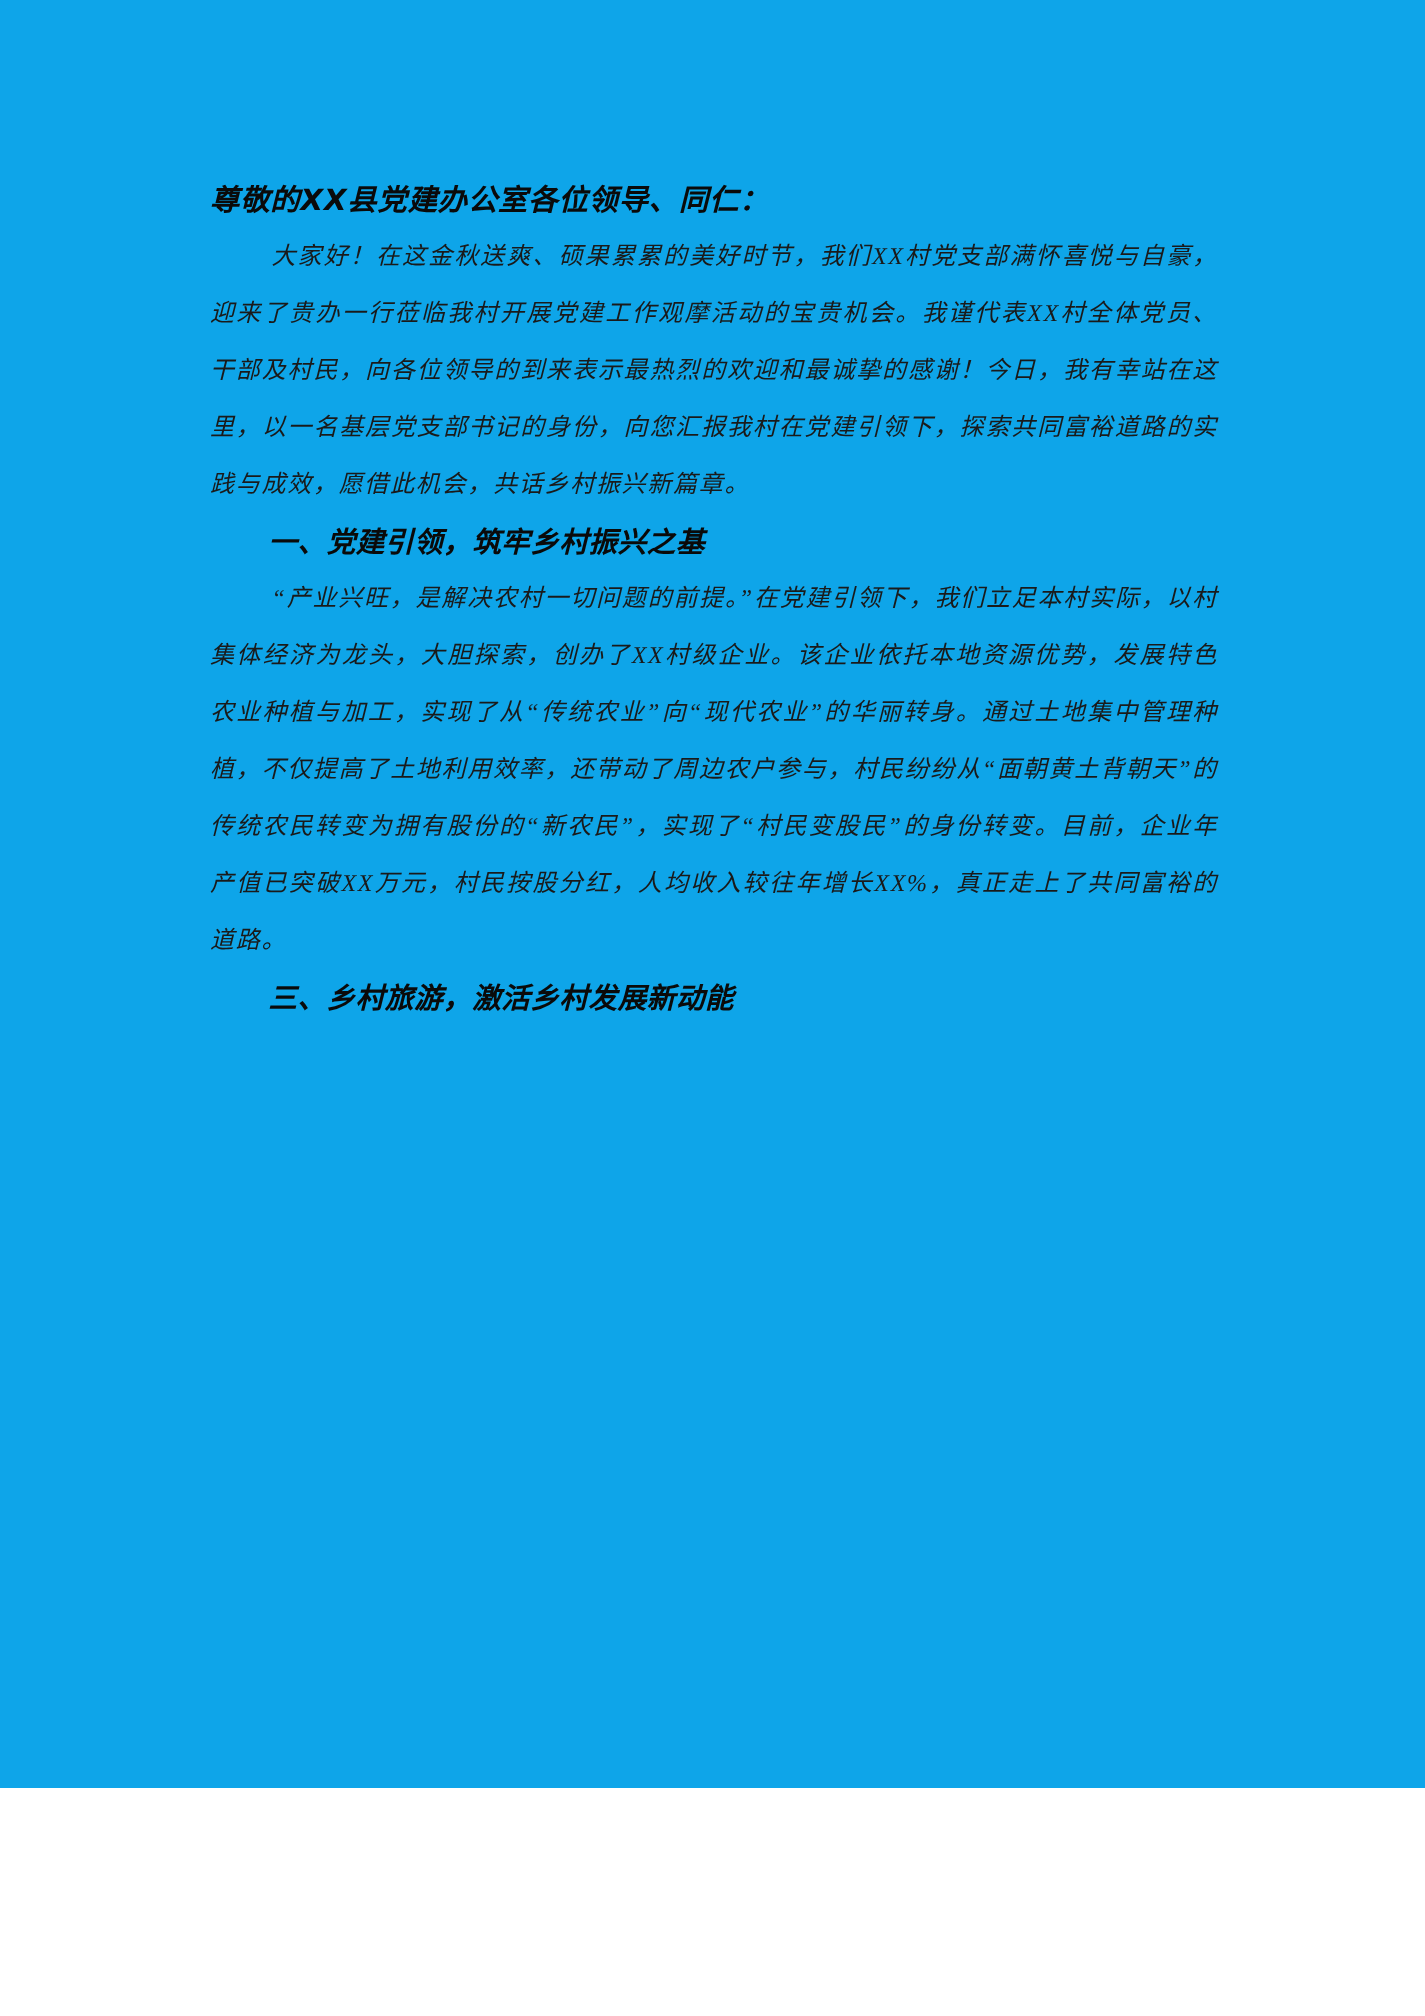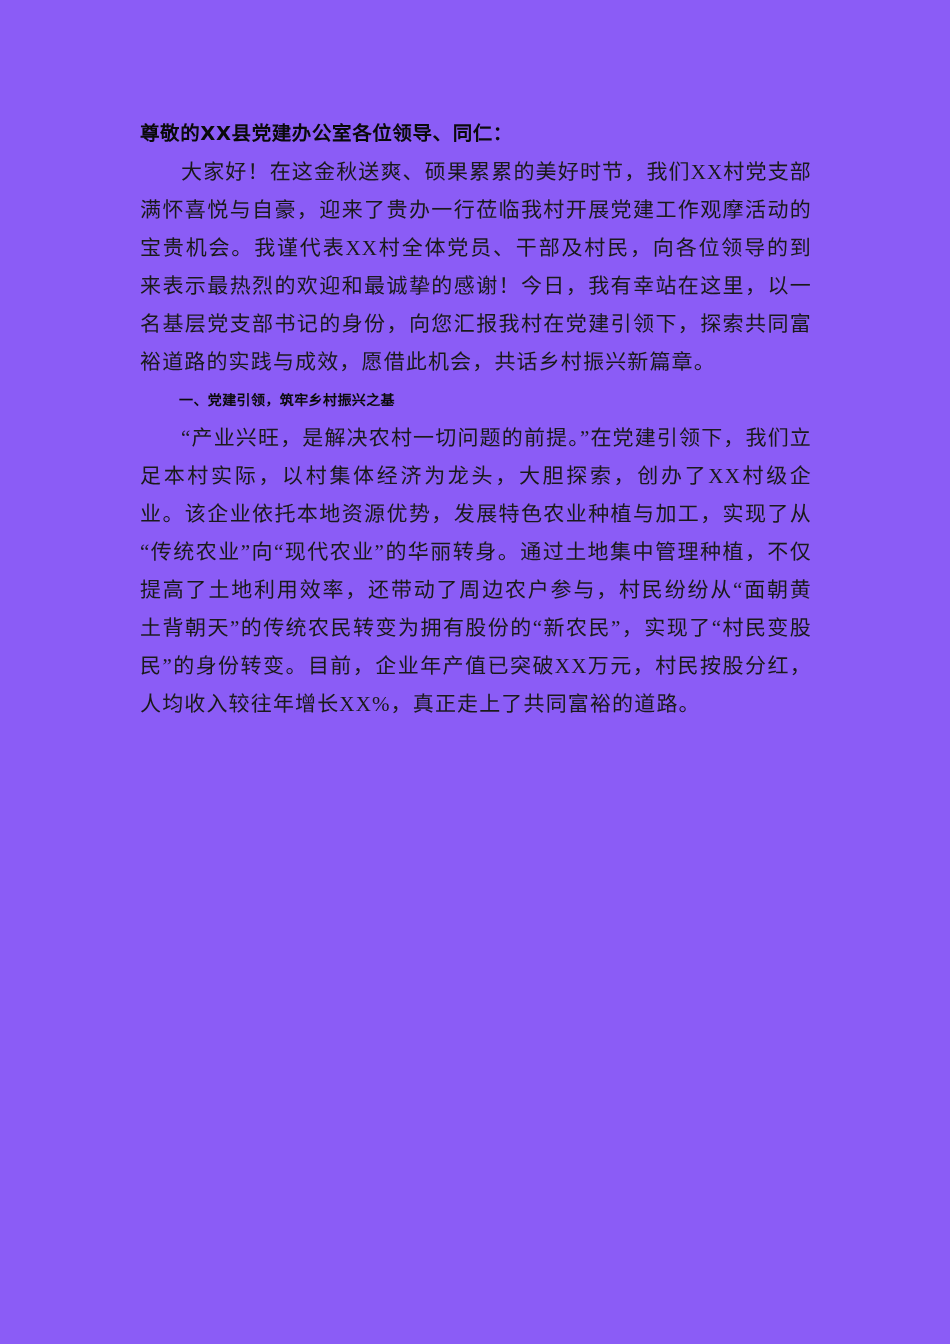--- a/index.html
+++ b/index.html
@@ -8,25 +8,26 @@
     padding: 0;
     background: #ffffff;
   }
   body {
     font-family: "Liberation Serif", "DejaVu Serif", serif;
     color: #000000;
   }
   .page {
     position: relative;
     width: 950px;
-    height: 1344px;
+    height: 1192px;
     margin: 0 auto;
-    background: #8b5cf6;
+    background: #0ea5e9;
     overflow: hidden;
     box-sizing: border-box;
+    font-style: italic;
   }
   .content {
     position: absolute;
     left: 140px;
     top: 115px;
     width: 672px;
   }
   
   .doc-title {
     font-family: "DejaVu Sans", "Liberation Sans", sans-serif;
@@ -35,33 +36,33 @@
     line-height: 38px;
     letter-spacing: 0.6px;
     color: #0a0a0a;
     margin: 0 0 0 0;
     white-space: nowrap;
   }
   
   .section-heading {
     font-family: "DejaVu Sans", "Liberation Sans", sans-serif;
     font-weight: bold;
-    font-size: 14px;
+    font-size: 19px;
     line-height: 38px;
     letter-spacing: 0.4px;
     color: #0a0a0a;
     text-indent: 39px;
     margin: 0;
     white-space: nowrap;
   }
   
   .body-para {
     font-family: "Liberation Serif", "DejaVu Serif", serif;
     font-weight: normal;
-    font-size: 21px;
+    font-size: 16px;
     line-height: 38px;
     letter-spacing: 1.15px;
     color: #1a1a1a;
     text-indent: 41px;
     margin: 0;
     text-align: justify;
     text-justify: inter-character;
     word-break: break-all;
     -webkit-hyphens: none;
     hyphens: none;
@@ -79,16 +80,17 @@
     <p class="doc-title">尊敬的XX县党建办公室各位领导、同仁：</p>
 
     <p class="body-para">大家好！在这金秋送爽、硕果累累的美好时节，我们XX村党支部满怀喜悦与自豪，迎来了贵办一行莅临我村开展党建工作观摩活动的宝贵机会。我谨代表XX村全体党员、干部及村民，向各位领导的到来表示最热烈的欢迎和最诚挚的感谢！今日，我有幸站在这里，以一名基层党支部书记的身份，向您汇报我村在党建引领下，探索共同富裕道路的实践与成效，愿借此机会，共话乡村振兴新篇章。</p>
 
     <p class="section-heading">一、党建引领，筑牢乡村振兴之基</p>
 
 
 
     <p class="body-para">“产业兴旺，是解决农村一切问题的前提。”在党建引领下，我们立足本村实际，以村集体经济为龙头，大胆探索，创办了XX村级企业。该企业依托本地资源优势，发展特色农业种植与加工，实现了从“传统农业”向“现代农业”的华丽转身。通过土地集中管理种植，不仅提高了土地利用效率，还带动了周边农户参与，村民纷纷从“面朝黄土背朝天”的传统农民转变为拥有股份的“新农民”，实现了“村民变股民”的身份转变。目前，企业年产值已突破XX万元，村民按股分红，人均收入较往年增长XX%，真正走上了共同富裕的道路。</p>
 
+    <p class="section-heading">三、乡村旅游，激活乡村发展新动能</p>
 
 
   </div>
 </div>
 
 </body></html>

